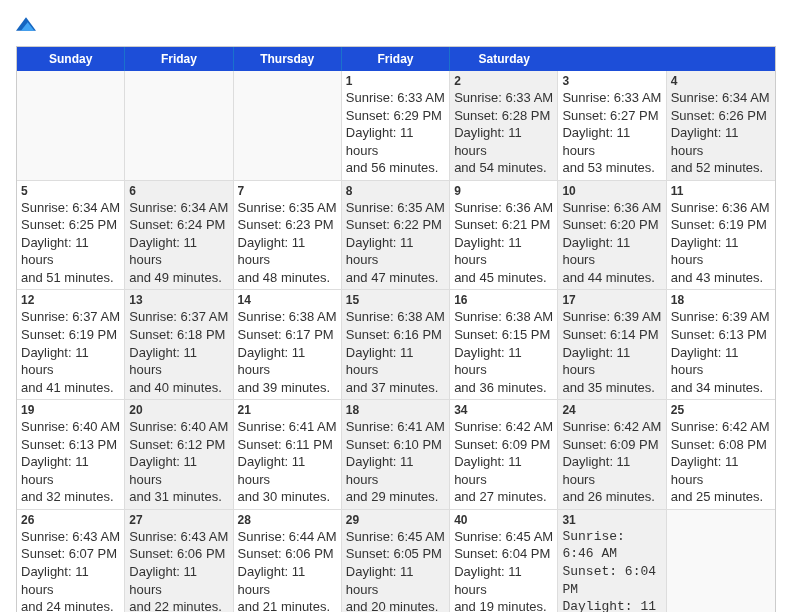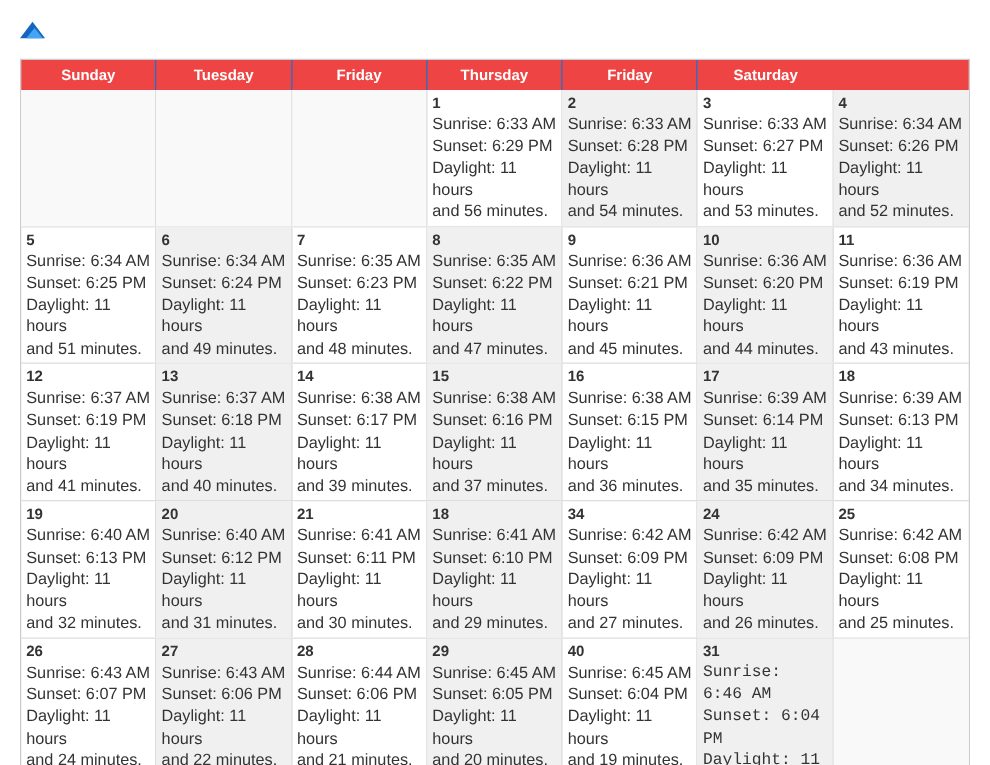--- a/index.html
+++ b/index.html
@@ -47,21 +47,21 @@
     }
     .calendar {
       flex: 1;
       display: flex;
       flex-direction: column;
       border: 1px solid #ccc;
     }
     .cal-header {
       display: grid;
       grid-template-columns: repeat(7, 1fr);
-      background: #ef4444;
+      background: #1d4ed8;
     }
     .cal-header-cell {
       color: #fff;
       font-size: 12px;
       font-weight: bold;
       padding: 5px 4px;
       text-align: center;
       border-right: 1px solid #1a72cc;
     }
     .cal-header-cell:last-child { border-right: none; }
@@ -120,21 +120,20 @@
     </div>
     <div class="title-block">
       <div class="title-month"></div>
       <div class="title-location"></div>
     </div>
   </div>
 
   <div class="calendar">
     <div class="cal-header">
     <div class="cal-header-cell">Sunday</div>
-        <div class="cal-header-cell">Tuesday</div>
         <div class="cal-header-cell">Friday</div>
         <div class="cal-header-cell">Thursday</div>
         <div class="cal-header-cell">Friday</div>
         <div class="cal-header-cell">Saturday</div>
       </div>
     <div class="cal-body">
     <div class="cal-row">
           <div class="cal-cell empty"></div>
           <div class="cal-cell empty"></div>
           <div class="cal-cell empty"></div>

